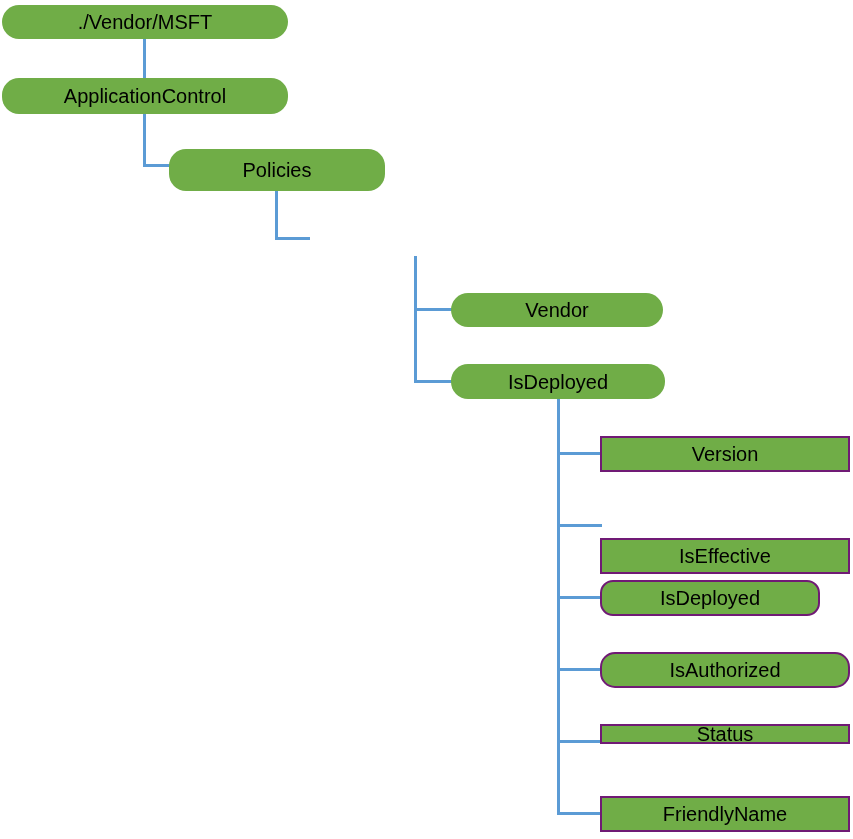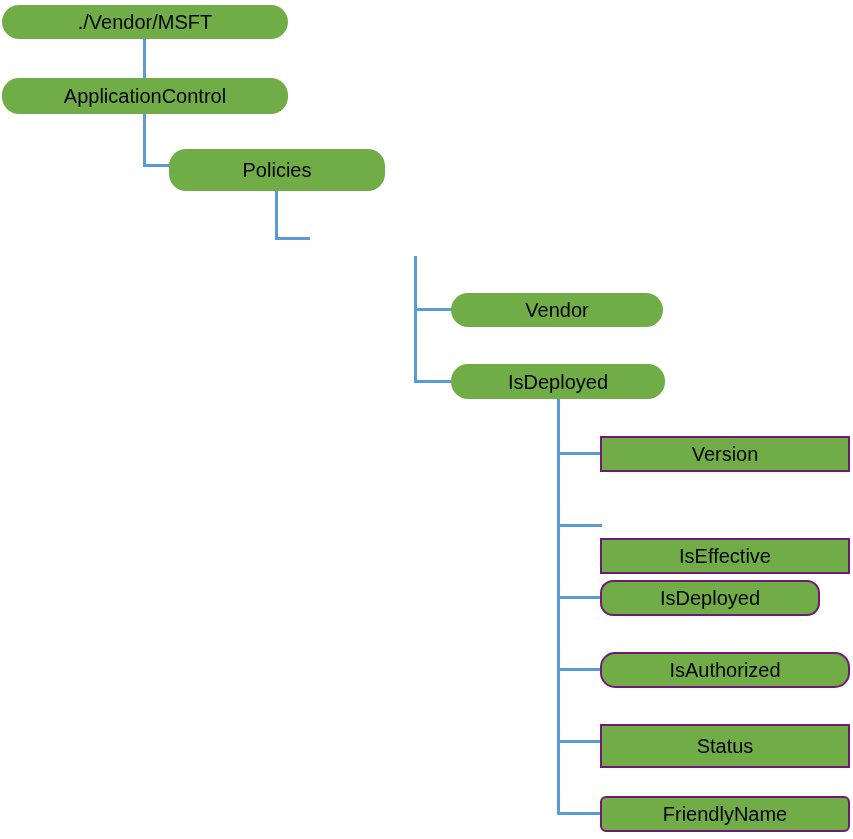--- a/index.html
+++ b/index.html
@@ -34,22 +34,22 @@
   .n-policies     { left: 169px; top: 149px; width: 216px; height: 42px; }
   .n-policyguid   { left: 308px; top: 222px; width: 214px; height: 34px; }
   .n-policy       { left: 451px; top: 293px; width: 212px; height: 34px; }
   .n-policyinfo   { left: 451px; top: 364px; width: 214px; height: 35px; }
 
   
   .n-version      { left: 600px; top: 436px; width: 250px; height: 36px; }
   .n-iseffective  { left: 600px; top: 508px; width: 250px; height: 36px; margin-top: 30px; }
   .n-isdeployed   { left: 600px; top: 580px; width: 220px; height: 36px; border-radius: 13px; }
   .n-isauthorized { left: 600px; top: 652px; width: 250px; height: 36px; border-radius: 15px; }
-  .n-status       { left: 600px; top: 724px; width: 250px; height: 44px; }
-  .n-friendlyname { left: 600px; top: 796px; width: 250px; height: 36px; border-radius: 6px; }
+  .n-status       { left: 600px; top: 724px; width: 250px; height: 20px; }
+  .n-friendlyname { left: 600px; top: 796px; width: 250px; height: 36px; }
 
   
   .c1v  { left: 143px; top: 39px;  width: 3px;  height: 39px; }
   .c2v  { left: 143px; top: 112px; width: 3px;  height: 55px; }
   .c2h  { left: 143px; top: 164px; width: 28px; height: 3px; }
   .c3v  { left: 275px; top: 183px; width: 3px;  height: 57px; }
   .c3h  { left: 275px; top: 237px; width: 35px; height: 3px; }
   .c4v  { left: 414px; top: 256px; width: 3px;  height: 127px; }
   .c4h1 { left: 414px; top: 308px; width: 39px; height: 3px; }
   .c4h2 { left: 414px; top: 380px; width: 39px; height: 3px; }

